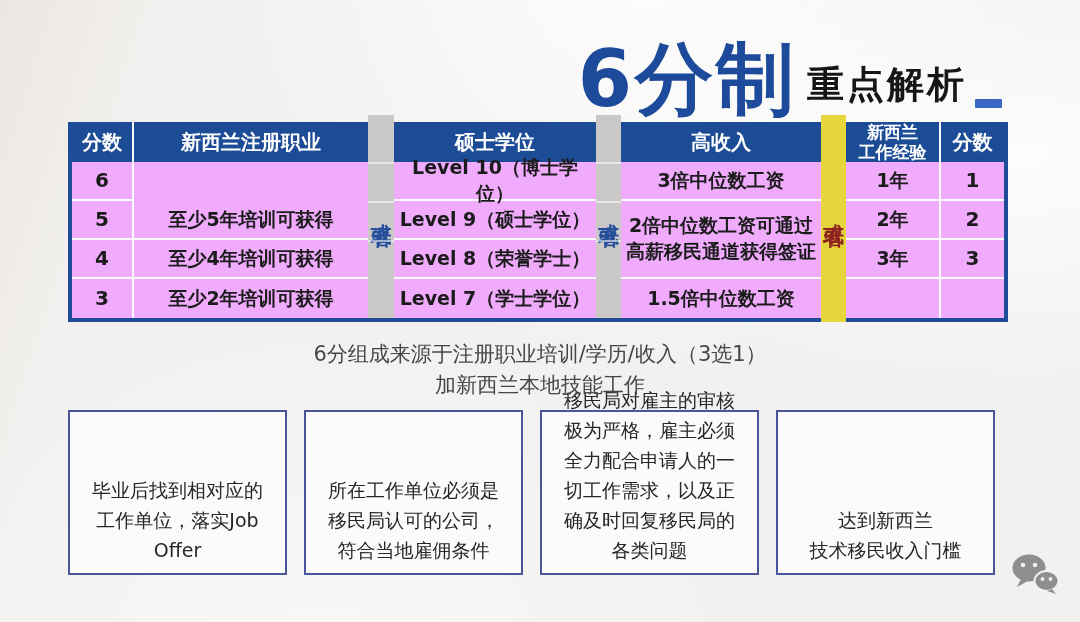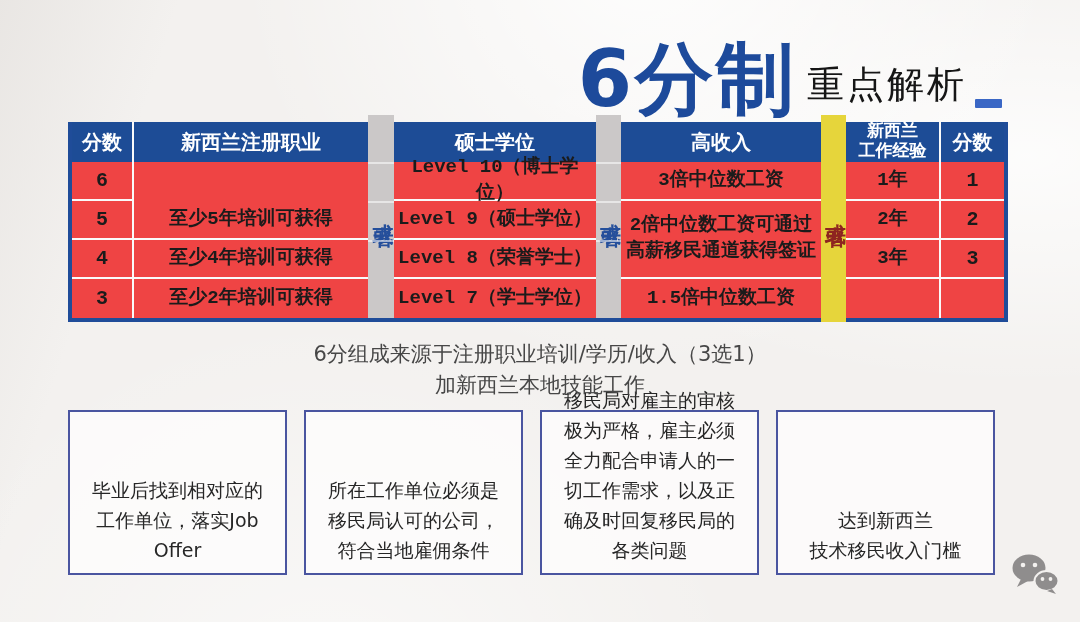--- a/index.html
+++ b/index.html
@@ -15,34 +15,33 @@
     background:
       linear-gradient(108deg, rgba(232,229,226,.9) 0%, rgba(232,229,226,0) 14%),
       radial-gradient(ellipse at 60% -10%, rgba(255,255,255,.9), rgba(255,255,255,0) 45%),
       radial-gradient(ellipse at 95% 25%, rgba(255,255,255,.8), rgba(255,255,255,0) 35%),
       radial-gradient(ellipse at 30% 115%, rgba(255,255,255,.55), rgba(255,255,255,0) 40%);
   }
 
   
   .title{position:absolute;top:0px;right:78px;display:flex;align-items:flex-end;z-index:3;}
   .title-main{font-size:78px;font-weight:900;color:#1d4a9b;line-height:1.12;letter-spacing:3px;margin-top:36px;}
-  .title-sub{font-size:37px;font-weight:400;color:#161616;margin:8px 8px 13px 10px;letter-spacing:3px;}
+  .title-sub{font-size:37px;font-weight:700;color:#161616;margin:8px 8px 13px 10px;letter-spacing:3px;}
   .title-dash{width:27px;height:9px;background:#3a67c5;margin-bottom:15px;border-radius:1px;}
 
   
   .score-table{
     position:absolute;left:68px;top:122px;
     display:grid;
     grid-template-columns:62px 234px 26px 202px 25px 200px 25px 95px 63px;
     grid-template-rows:40px 39px 39px 39px 39px;
     width:932px;
     border:4px solid #1f4c99;border-top:none;
-    background:#ef4444;
+    background:#f0abfc;
     z-index:2;
-    font-family:Liberation Mono, monospace;
   }
   .col1{grid-column:1}.col2{grid-column:2}.col4{grid-column:4}
   .col6{grid-column:6}.col8{grid-column:8}.col9{grid-column:9}
   .row1{grid-row:1}.row2{grid-row:2}.row3{grid-row:3}.row4{grid-row:4}.row5{grid-row:5}
   .rowspan23{grid-row:3/5}
   .th{
     background:#1d4c96;color:#ffffff;font-weight:700;font-size:20px;
     display:flex;align-items:center;justify-content:center;text-align:center;
   }
   .th.small{font-size:17px;line-height:1.18;flex-direction:column;}

